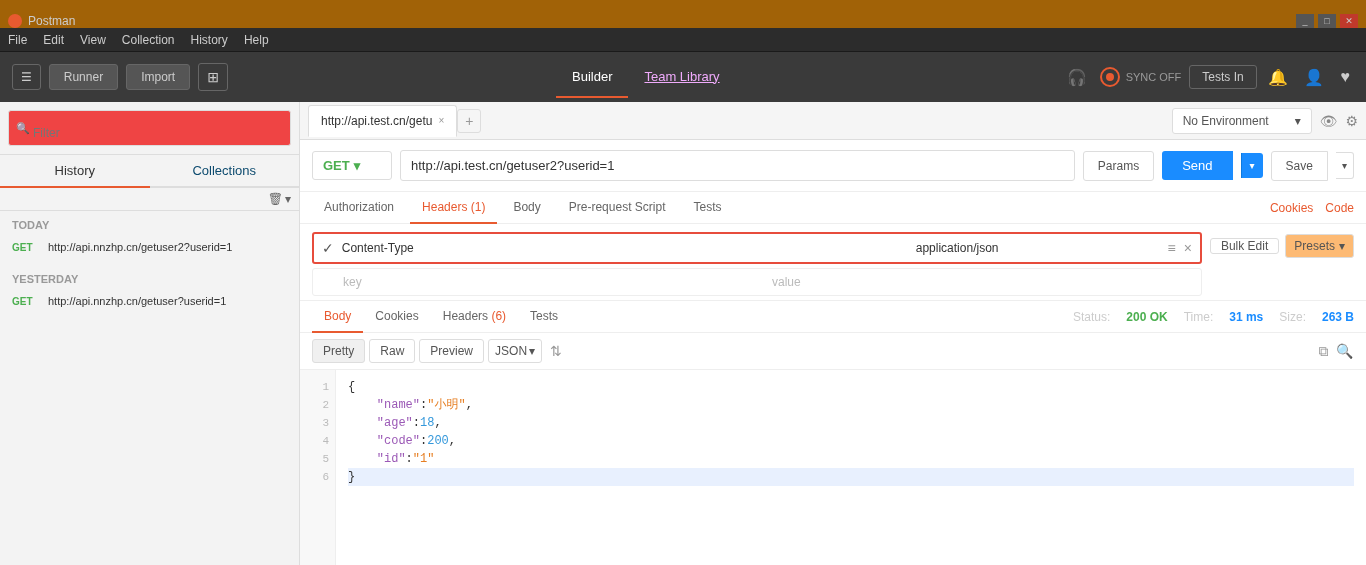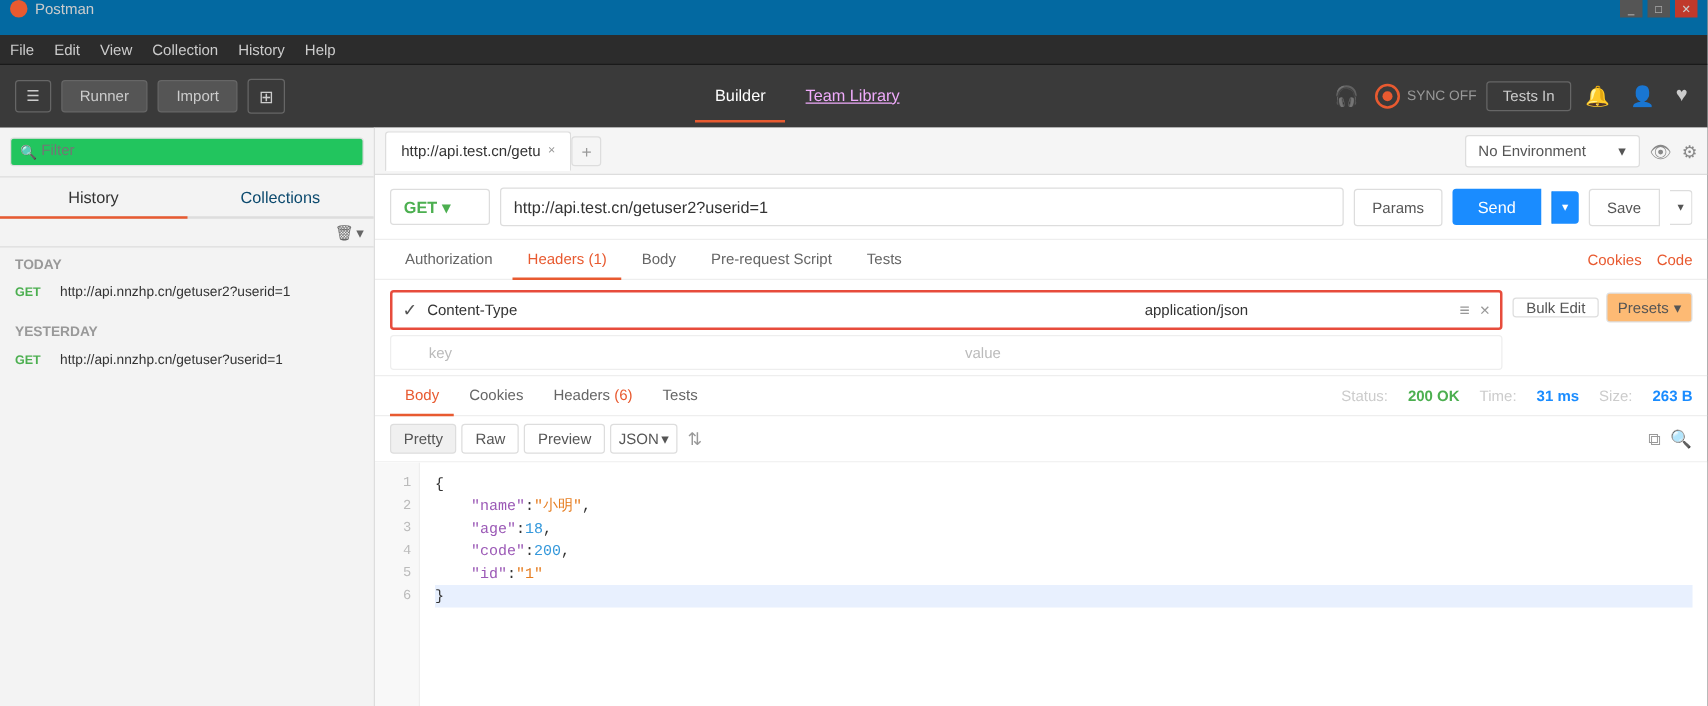--- a/index.html
+++ b/index.html
@@ -1,23 +1,23 @@
 <!DOCTYPE html>
 <html><head>
   <meta charset="utf-8">
   <style>
     * { box-sizing: border-box; margin: 0; padding: 0; }
     body { font-family: 'Segoe UI', Arial, sans-serif; font-size: 12px; background: #2c2c2c; color: #ccc; height: 565px; overflow: hidden; }
 
     
     .titlebar {
-      background: #0369a1;
+      background: #a16207;
       height: 28px;
       display: flex;
-      align-items: flex-start;
+      align-items: flex-end;
       padding: 0 8px;
       color: #ccc;
       font-size: 12px;
       user-select: none;
     }
     .titlebar-icon { width: 14px; height: 14px; background: #e85a30; border-radius: 50%; margin-right: 6px; display: inline-block; }
     .titlebar-title { flex: 1; }
     .titlebar-controls { display: flex; gap: 4px; }
     .titlebar-btn {
       width: 18px; height: 14px; background: #555; border: none; cursor: pointer;
@@ -83,21 +83,21 @@
       display: flex;
       flex-direction: column;
       border-right: 1px solid #ddd;
       color: #333;
     }
     .sidebar-search {
       padding: 8px;
       border-bottom: 1px solid #ddd;
     }
     .sidebar-search input {
-      width: 100%; padding: 2px 8px 5px 24px; border: 1px solid #ddd; border-radius: 3px; font-size: 12px; background: #22c55e; color: #333;
+      width: 100%; padding: 15px 8px 5px 24px; border: 1px solid #ddd; border-radius: 3px; font-size: 12px; background: #ef4444; color: #333;
     }
     .search-wrap { position: relative; }
     .search-icon-inner { position: absolute; left: 8px; top: 50%; transform: translateY(-50%); color: #999; font-size: 11px; }
 
     .sidebar-tabs { display: flex; border-bottom: 2px solid #ddd; }
     .sidebar-tab {
       flex: 1; text-align: center; padding: 8px 0; font-size: 13px; cursor: pointer; color: #0c4a6e;
       border-bottom: 2px solid transparent; margin-bottom: -2px;
     }
     .sidebar-tab.active { color: #333; border-bottom: 2px solid #e85a30; }

